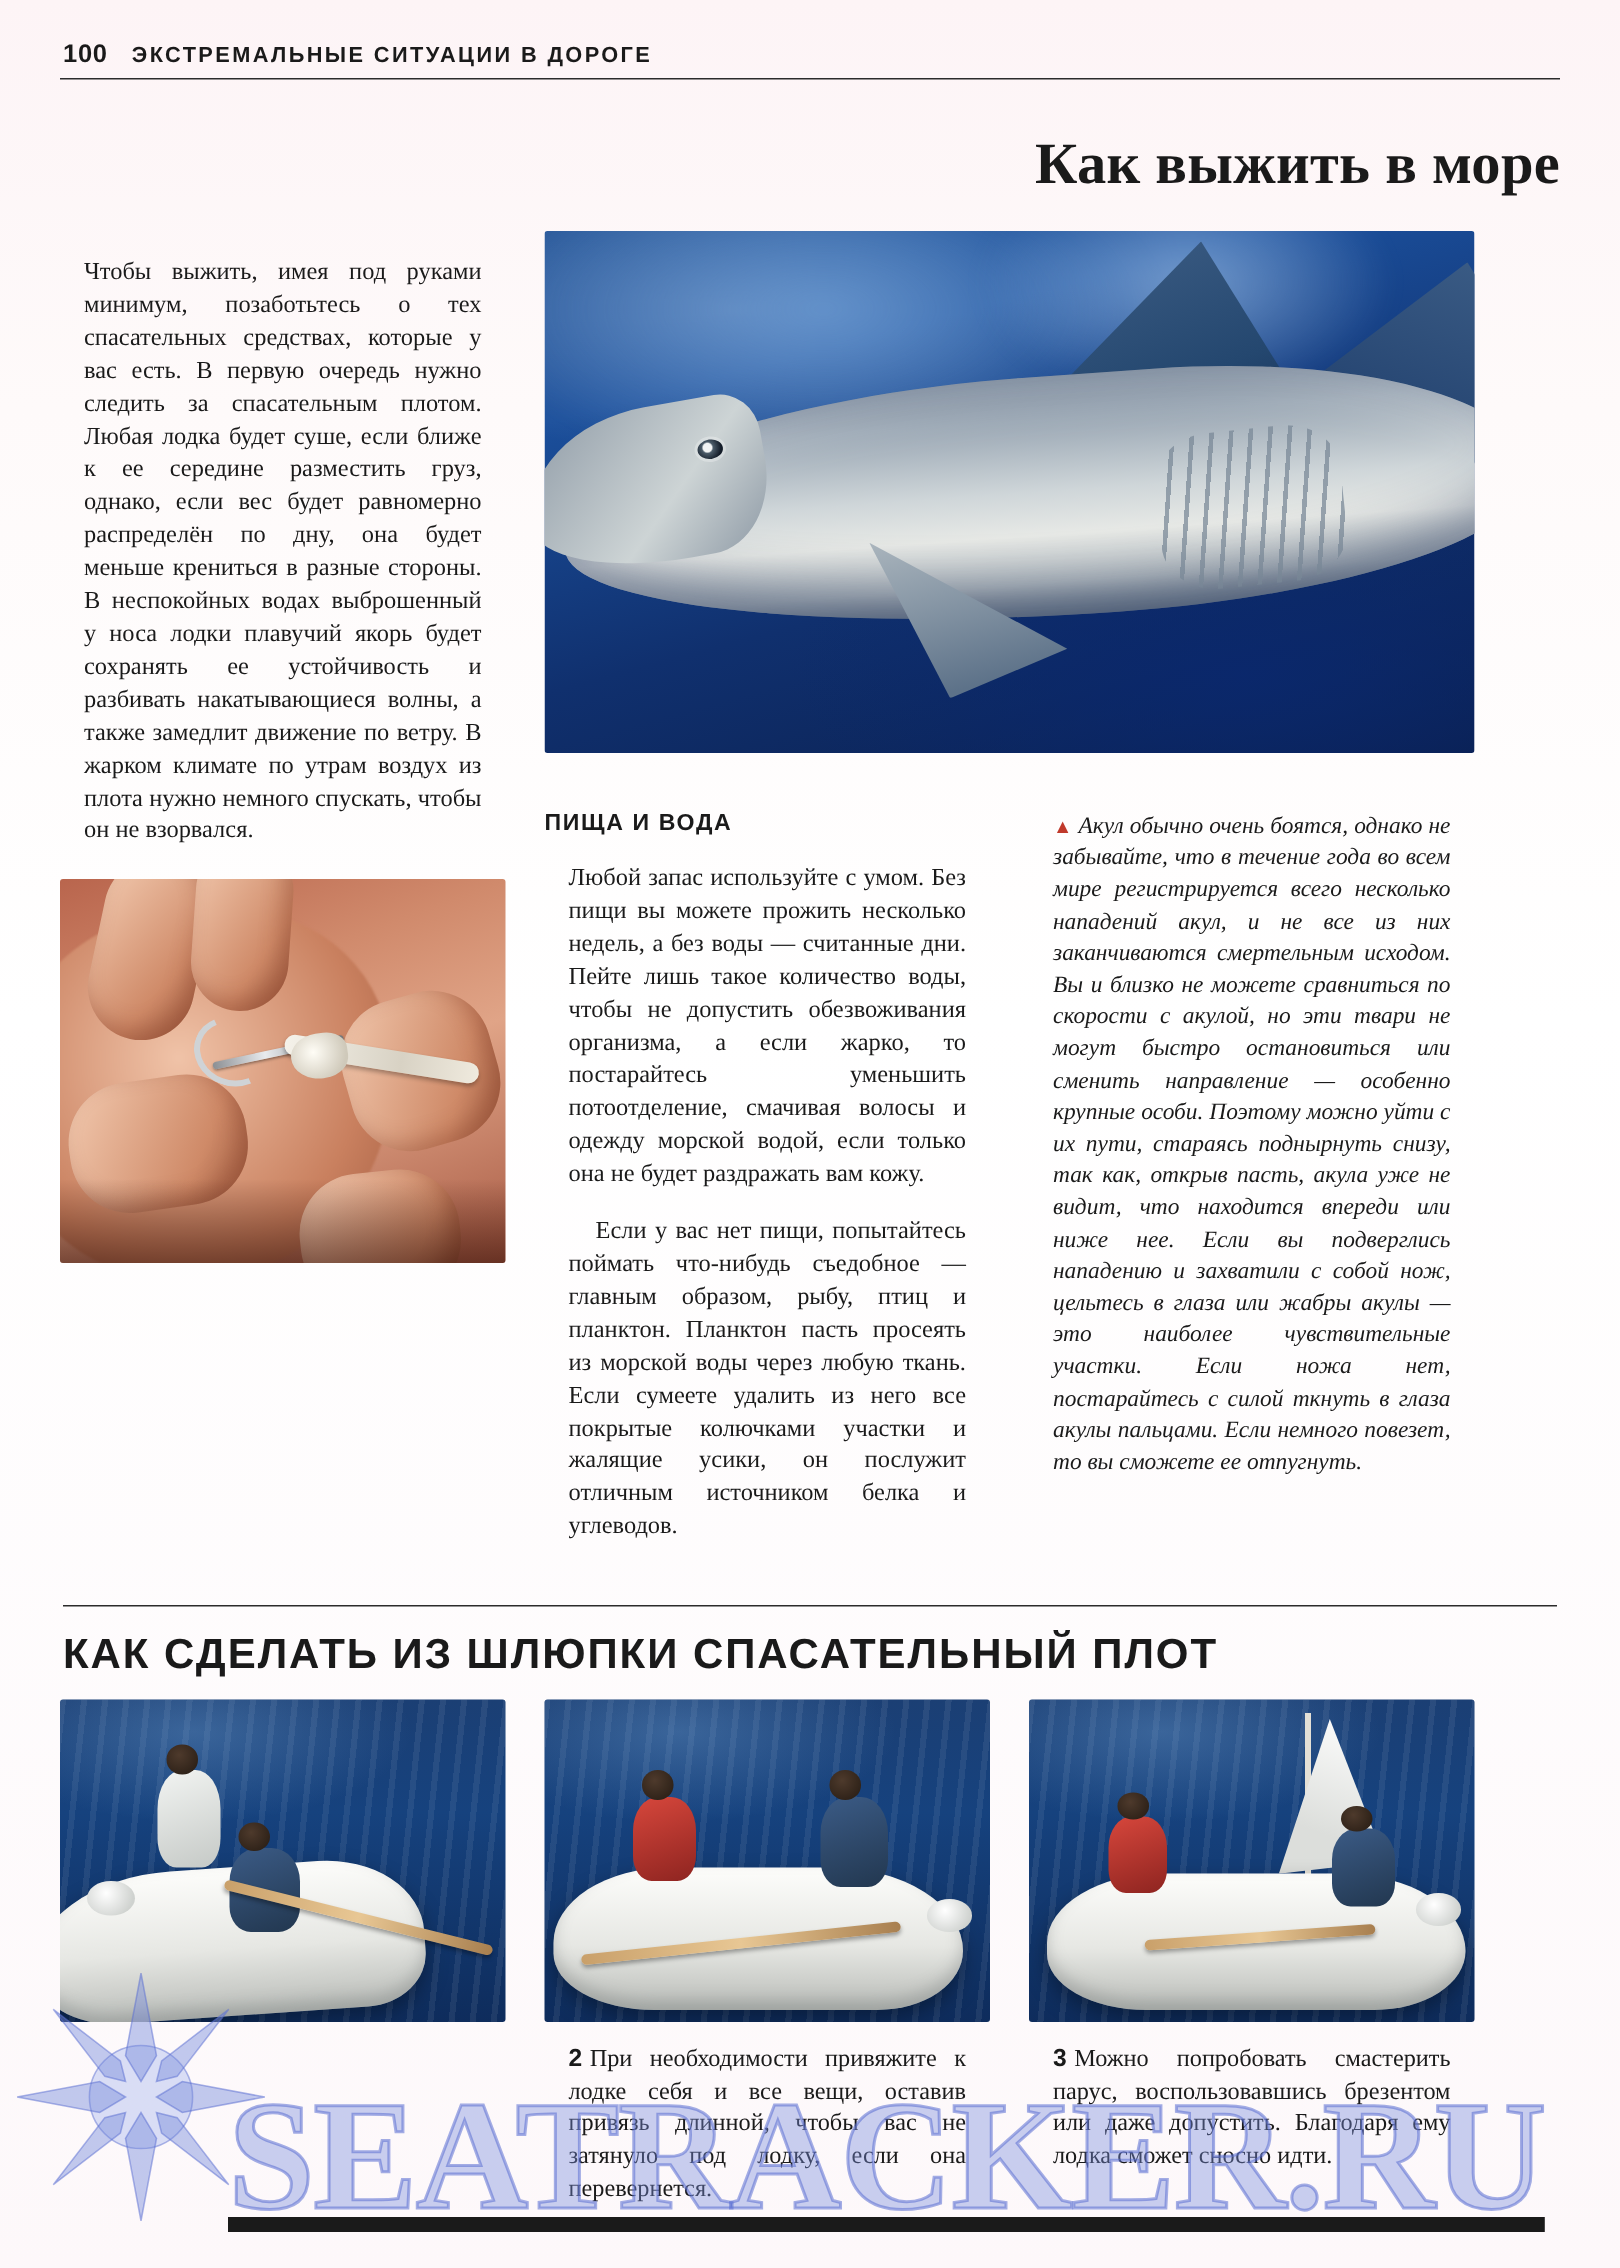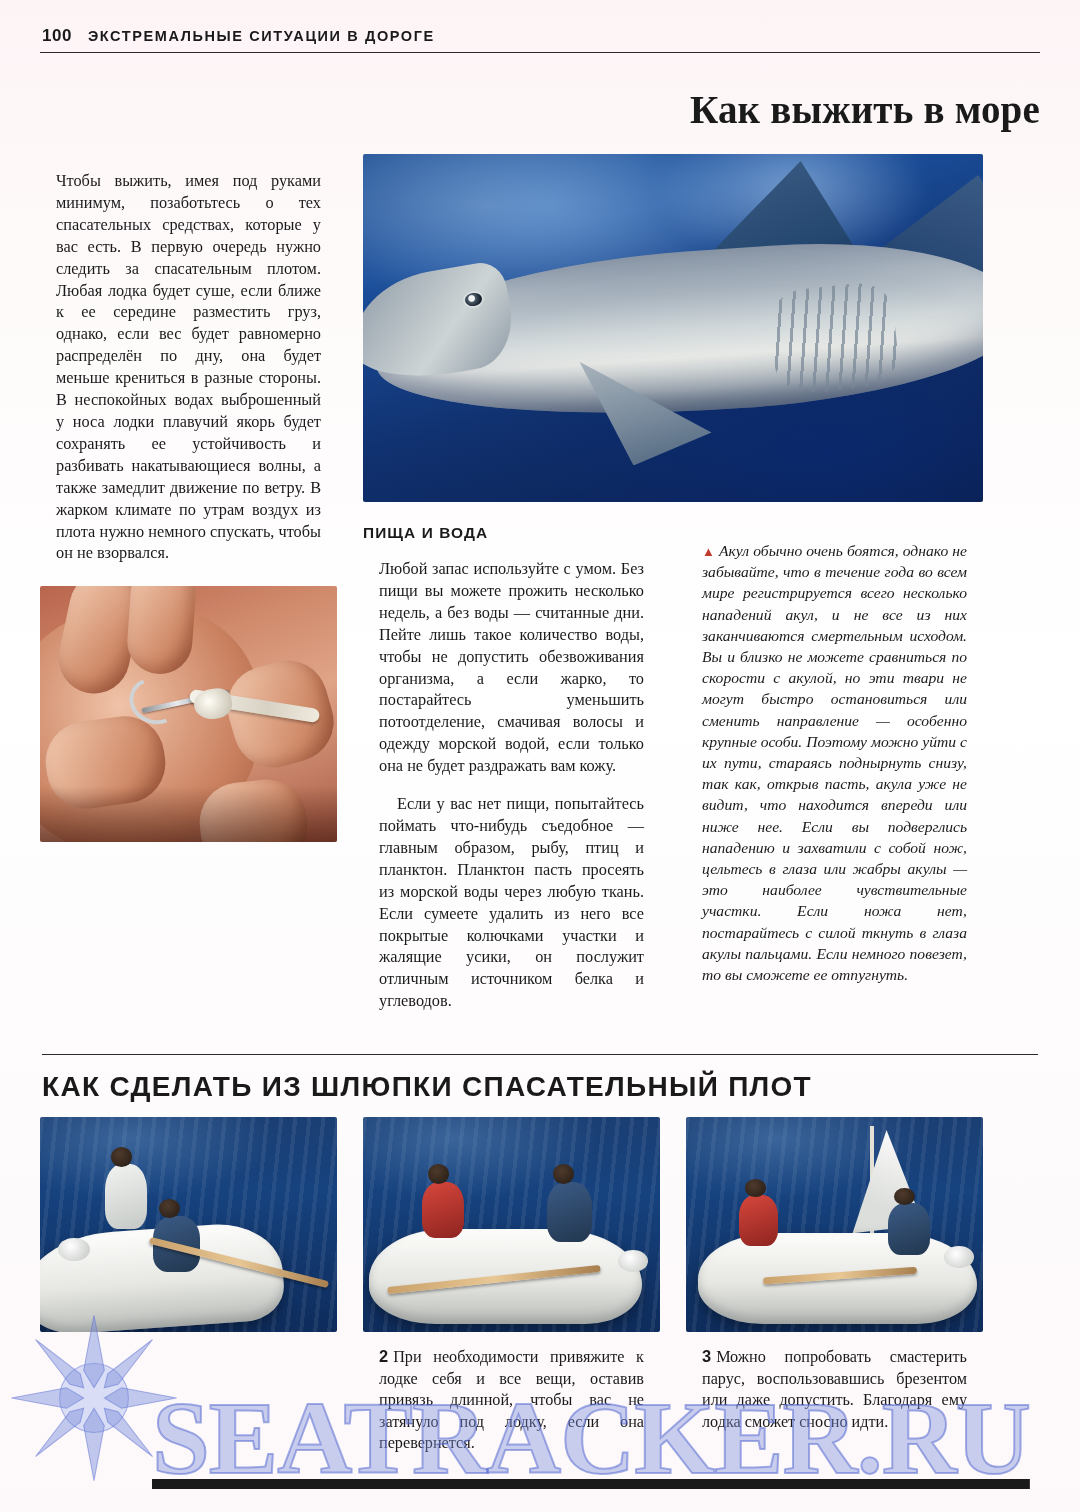--- a/index.html
+++ b/index.html
@@ -154,21 +154,21 @@
   
   h2.sub {
     font-family: "Liberation Sans", sans-serif;
     font-weight: bold;
     font-size: 15.4px;
     letter-spacing: 1.1px;
     text-transform: uppercase;
     margin: 0 0 8px 0;
   }
 
-  .col2 { grid-column: 2; grid-row: 2; padding-top: 22px; }
+  .col2 { grid-column: 2; grid-row: 2; padding-top: 38px; }
   .col3 { grid-column: 3; grid-row: 2; padding-top: 22px; }
   .col1 { grid-column: 1; grid-row: 1 / span 2; }
 
   
   .caption {
     font-style: italic;
     font-size: 15.6px;
     line-height: 1.36;
     text-align: justify;
   }

